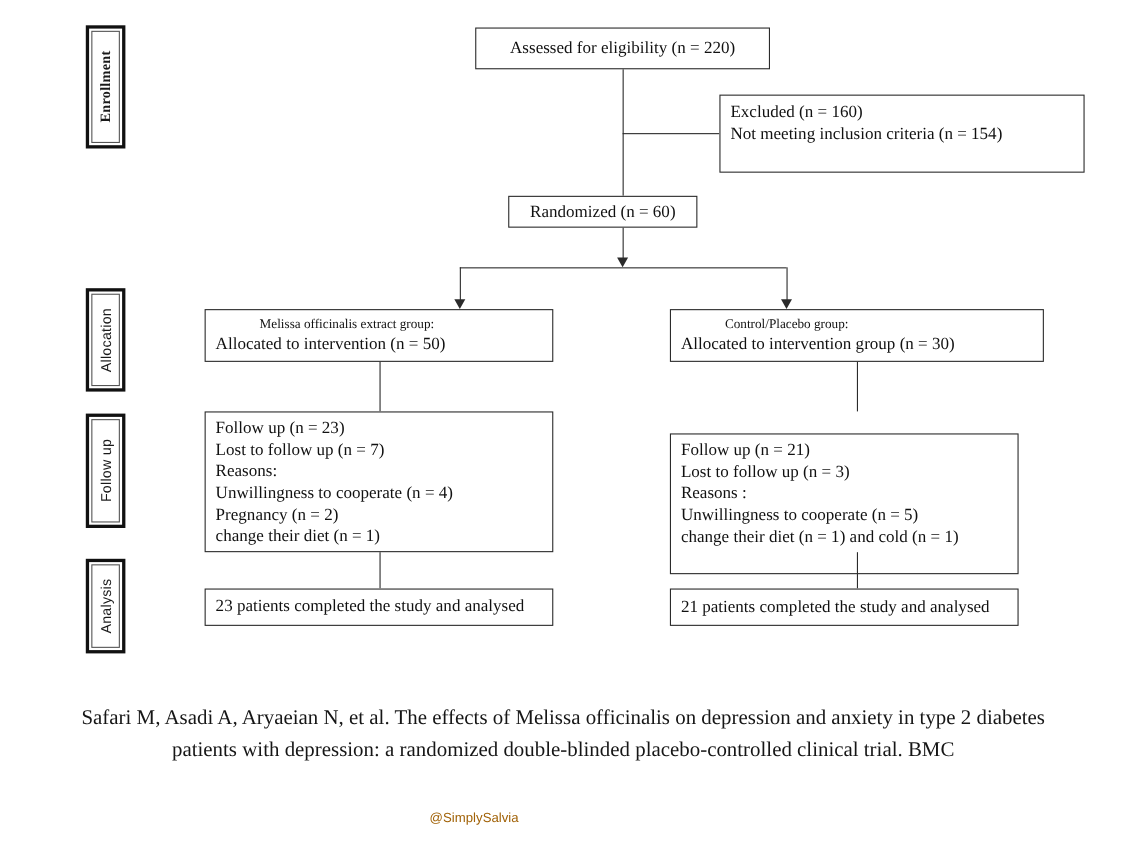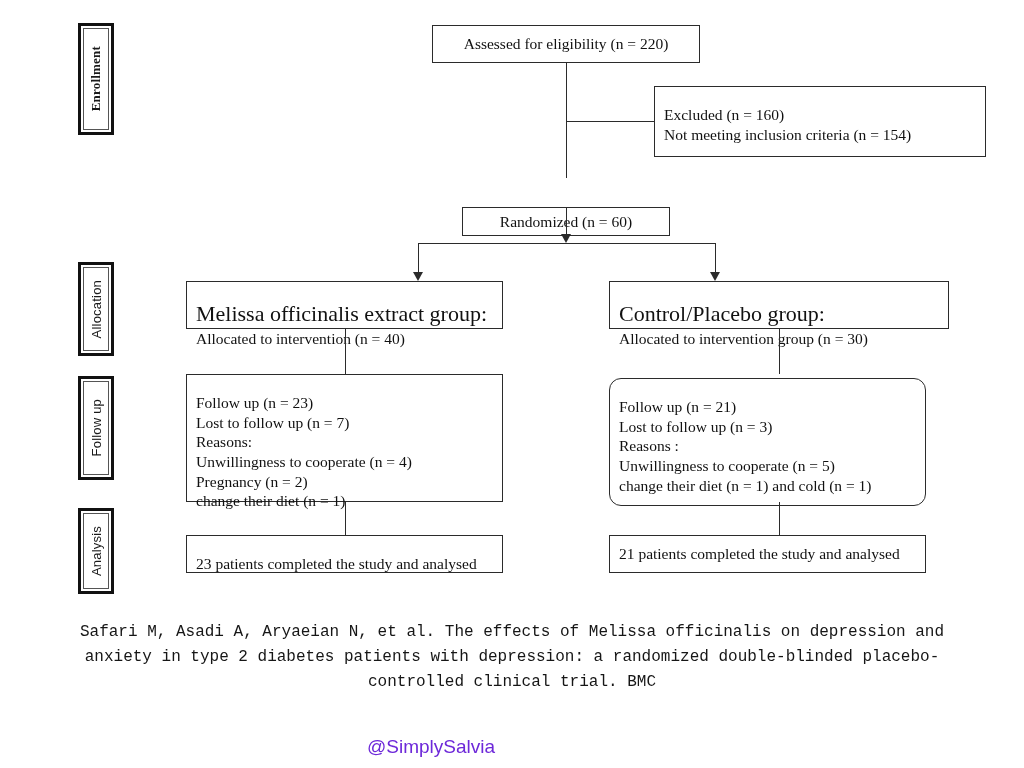--- a/index.html
+++ b/index.html
@@ -56,38 +56,39 @@
     font-weight: bold;
     font-size: 13px;
   }
 
   
   .fbox {
     position: absolute;
     box-sizing: border-box;
     border: 1.5px solid #2b2b2b;
     background: #ffffff;
-    padding: 18px 9px;
+    padding: 5px 9px;
     font-family: "Liberation Serif", serif;
     font-size: 15.5px;
     line-height: 1.27;
     color: #111111;
   }
   .fbox.center {
     display: flex;
     align-items: center;
     justify-content: center;
     text-align: center;
     padding: 4px 10px;
   }
   .fbox .line { white-space: nowrap; }
   .fbox .headline {
-    font-size: 22px;
+    font-size: 12px;
     line-height: 1.3;
     white-space: nowrap;
+    margin-left: 40px;
   }
 
   
   .vline {
     position: absolute;
     width: 0;
     border-left: 1.5px solid #2b2b2b;
   }
   .hline {
     position: absolute;
@@ -100,37 +101,37 @@
     height: 0;
     border-left: 5px solid transparent;
     border-right: 5px solid transparent;
     border-top: 9px solid #2b2b2b;
   }
 
   
   #caption {
     position: absolute;
     left: 62px;
-    top: 620px;
+    top: 638px;
     width: 900px;
     text-align: center;
-    font-family: Liberation Mono, monospace;
-    font-size: 16px;
+    font-family: Liberation Serif, serif;
+    font-size: 19px;
     line-height: 1.55;
     color: #161616;
   }
   #handle {
     position: absolute;
     left: 0;
     top: 736px;
     width: 862px;
     text-align: center;
     font-family: "Liberation Sans", sans-serif;
-    font-size: 19px;
-    color: #6d28d9;
+    font-size: 12px;
+    color: #a16207;
   }
 </style>
 </head>
 <body>
 
 <div id="canvas">
 
   <div class="stage-label serif-label" style="left:78px; top:23px; width:36px; height:112px;">
     <div class="inner">
       <span class="vtext">Enrollment</span>
@@ -161,56 +162,56 @@
 
   <div class="vline" style="left:566px; top:63px; height:115px;"></div>
 
   <div class="hline" style="left:566px; top:121px; width:88px;"></div>
 
   <div class="fbox" style="left:654px; top:86px; width:332px; height:71px;">
     <div class="line">Excluded (n = 160)</div>
     <div class="line">Not meeting inclusion criteria  (n = 154)</div>
   </div>
 
-  <div class="fbox center" style="left:462px; top:178px; width:208px; height:29px;margin-top:29px;">
+  <div class="fbox center" style="left:462px; top:178px; width:172px; height:29px;">
     <span class="line">Randomized  (n = 60)</span>
   </div>
 
   <div class="vline" style="left:566px; top:207px; height:30px;"></div>
   <div class="arrowhead" style="left:561px; top:234px;"></div>
 
   <div class="hline" style="left:418px; top:243px; width:297px;"></div>
   <div class="vline" style="left:418px; top:243px; height:35px;"></div>
   <div class="arrowhead" style="left:413px; top:272px;"></div>
   <div class="vline" style="left:715px; top:243px; height:35px;"></div>
   <div class="arrowhead" style="left:710px; top:272px;"></div>
 
   <div class="fbox" style="left:186px; top:281px; width:317px; height:48px;">
     <div class="headline">Melissa officinalis extract group:</div>
-    <div class="line">Allocated to intervention (n = 40)</div>
+    <div class="line">Allocated to intervention (n = 50)</div>
   </div>
 
   <div class="fbox" style="left:609px; top:281px; width:340px; height:48px;">
     <div class="headline">Control/Placebo group:</div>
     <div class="line">Allocated to intervention group (n = 30)</div>
   </div>
 
   <div class="vline" style="left:345px; top:329px; height:45px;"></div>
   <div class="vline" style="left:779px; top:329px; height:45px;"></div>
 
   <div class="fbox" style="left:186px; top:374px; width:317px; height:128px;">
     <div class="line">Follow up (n = 23)</div>
     <div class="line">Lost to follow up (n = 7)</div>
     <div class="line">Reasons:</div>
     <div class="line">Unwillingness to cooperate (n = 4)</div>
     <div class="line">Pregnancy (n = 2)</div>
     <div class="line">change their diet (n = 1)</div>
   </div>
 
-  <div class="fbox" style="left:609px; top:378px; width:317px; height:128px;border-radius:12px;">
+  <div class="fbox" style="left:609px; top:394px; width:317px; height:128px;">
     <div class="line">Follow up (n = 21)</div>
     <div class="line">Lost to follow up (n = 3)</div>
     <div class="line">Reasons :</div>
     <div class="line">Unwillingness to cooperate (n = 5)</div>
     <div class="line">change their diet (n = 1) and cold (n = 1)</div>
   </div>
 
   <div class="vline" style="left:345px; top:502px; height:33px;"></div>
   <div class="vline" style="left:779px; top:502px; height:33px;"></div>
 

